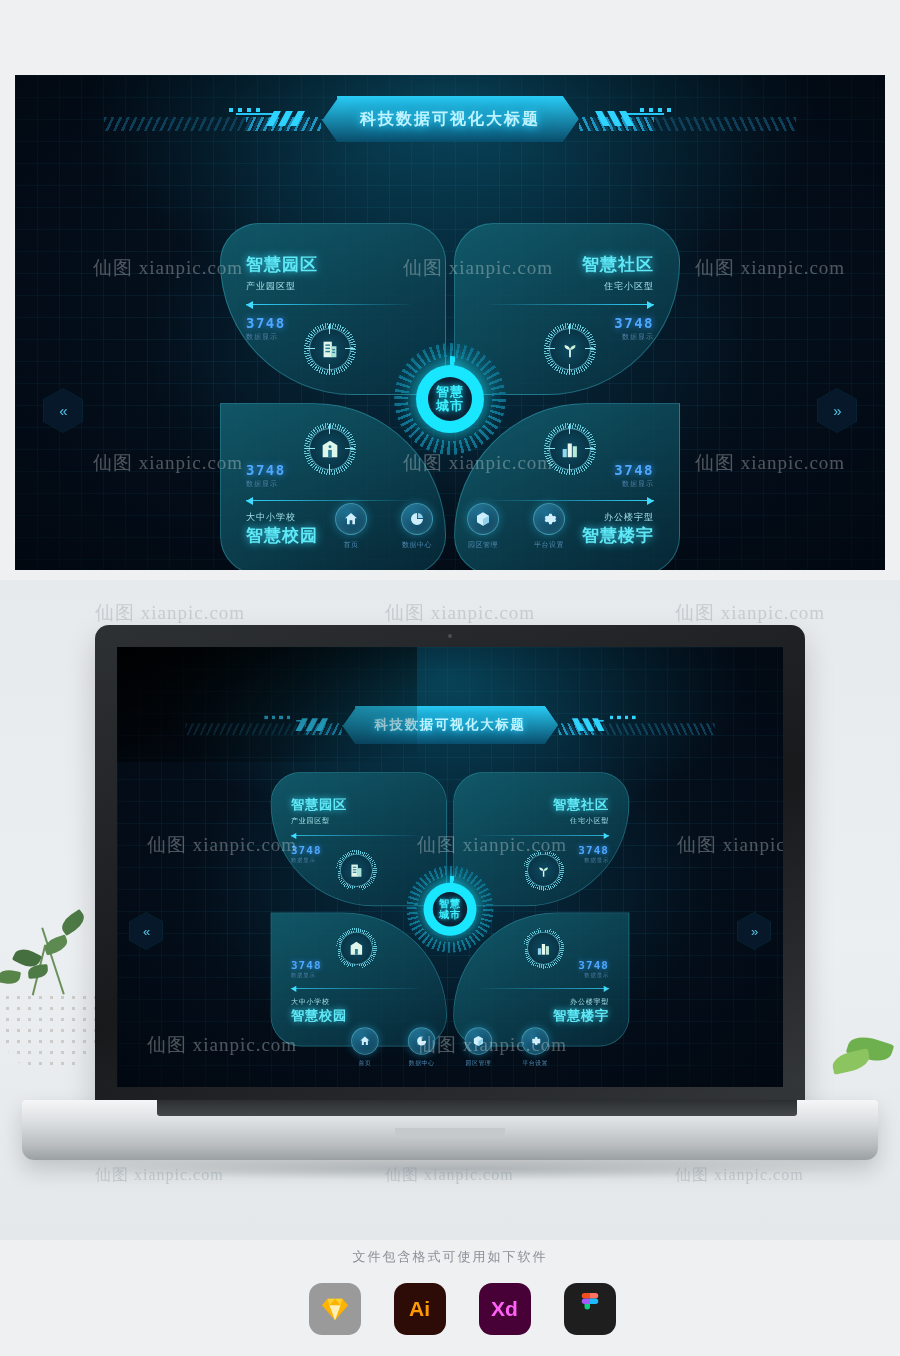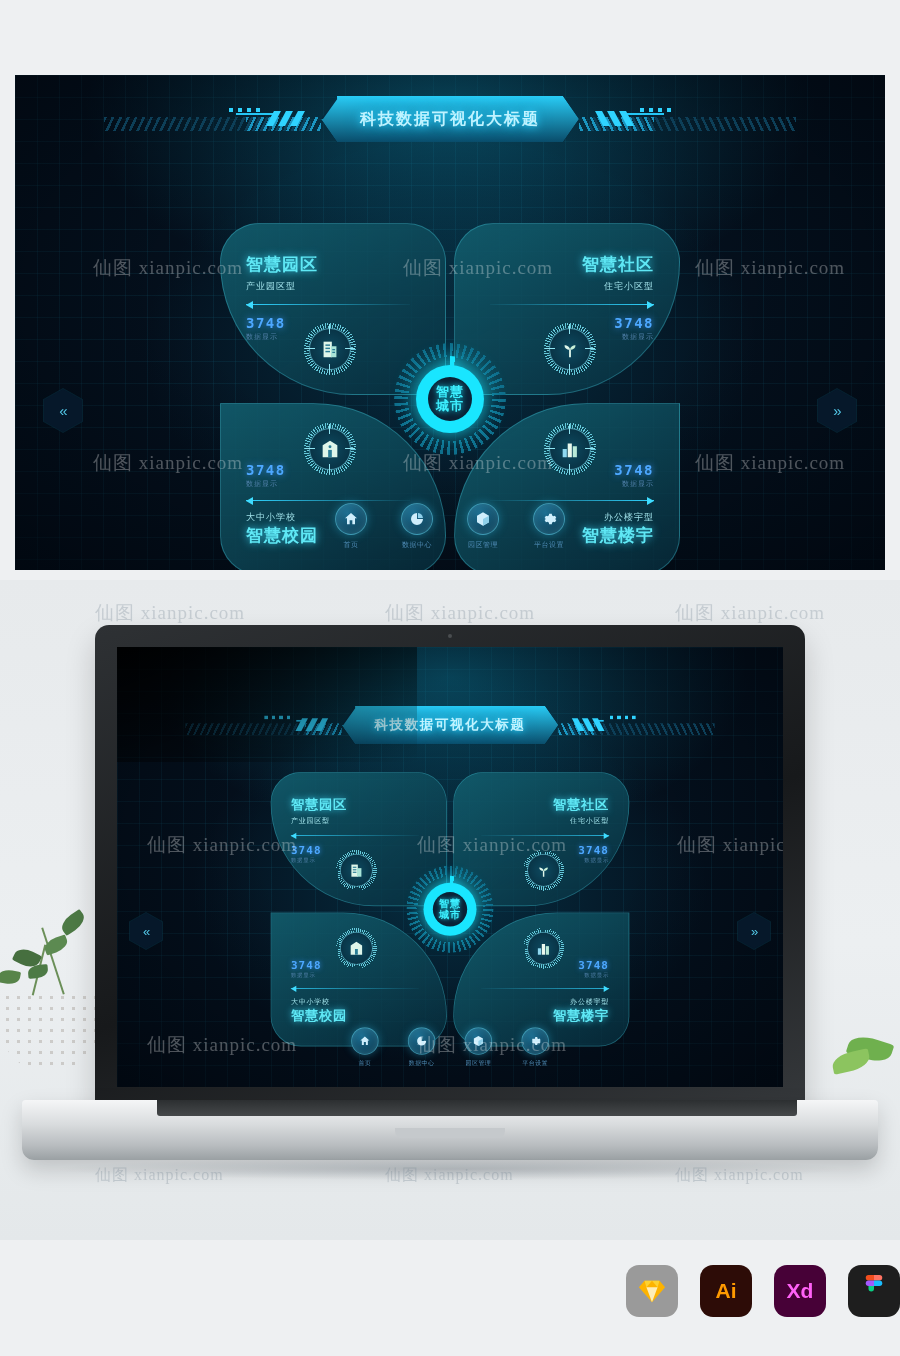--- a/index.html
+++ b/index.html
@@ -242,21 +242,21 @@
         background-image:radial-gradient(rgba(180,176,170,.55) 1.6px, transparent 1.7px);
         background-size:11px 11px; }
   .leaf{ position:absolute; background:#4d7a45; border-radius:60% 10% 60% 10%; }
   .stem{ position:absolute; background:#6b8f58; width:2px; }
 
   .leafdeco{ position:absolute; right:0; top:440px; width:90px; height:60px; }
 
   
   .footer{ position:absolute; left:0; right:0; top:1248px; text-align:center; }
   .footer .ft{ color:#8b9097; font-size:13px; letter-spacing:2px; }
-  .sw-row{ display:flex; justify-content:flex-end; gap:22px; margin-top:17px;padding-left:24px; }
+  .sw-row{ display:flex; justify-content:center; gap:33px; margin-top:17px;padding-left:24px; }
   .sw{ width:52px;height:52px;border-radius:13px; display:flex;align-items:center;
        justify-content:center; font-weight:bold; font-size:21px; position:relative; }
 </style>
 </head>
 <body>
 
 <div class="preview-wrap">
   <div class="grid-bg"></div>
   <div class="glow-top"></div>
   <div class="glow-center"></div>
@@ -684,20 +684,21 @@
   <div class="wm dk" style="left:95px;top:585px;font-size:16px;">仙图 xianpic.com</div>
   <div class="wm dk" style="left:385px;top:585px;font-size:16px;">仙图 xianpic.com</div>
   <div class="wm dk" style="left:675px;top:585px;font-size:16px;">仙图 xianpic.com</div>
 </div>
 
 <div class="wm dk" style="left:95px;top:600px;">仙图 xianpic.com</div>
 <div class="wm dk" style="left:385px;top:600px;">仙图 xianpic.com</div>
 <div class="wm dk" style="left:675px;top:600px;">仙图 xianpic.com</div>
 
 <div class="footer">
+  <div class="ft">文件包含格式可使用如下软件</div>
   <div class="sw-row">
     <div class="sw" style="background:#9a9a9a;">
       <svg width="30" height="28" viewBox="0 0 32 30">
         <path d="M8 4h16l6 7-14 16L2 11z" fill="#fdb300"></path>
         <path d="M8 4h8l-6 7zM24 4h-8l6 7z" fill="#fdd231"></path>
         <path d="M10 11h12l-6 16z" fill="#feeeb7"></path>
       </svg>
     </div>
     <div class="sw" style="background:#2d0c07;color:#ff9a00;">
       <span>Ai</span>

